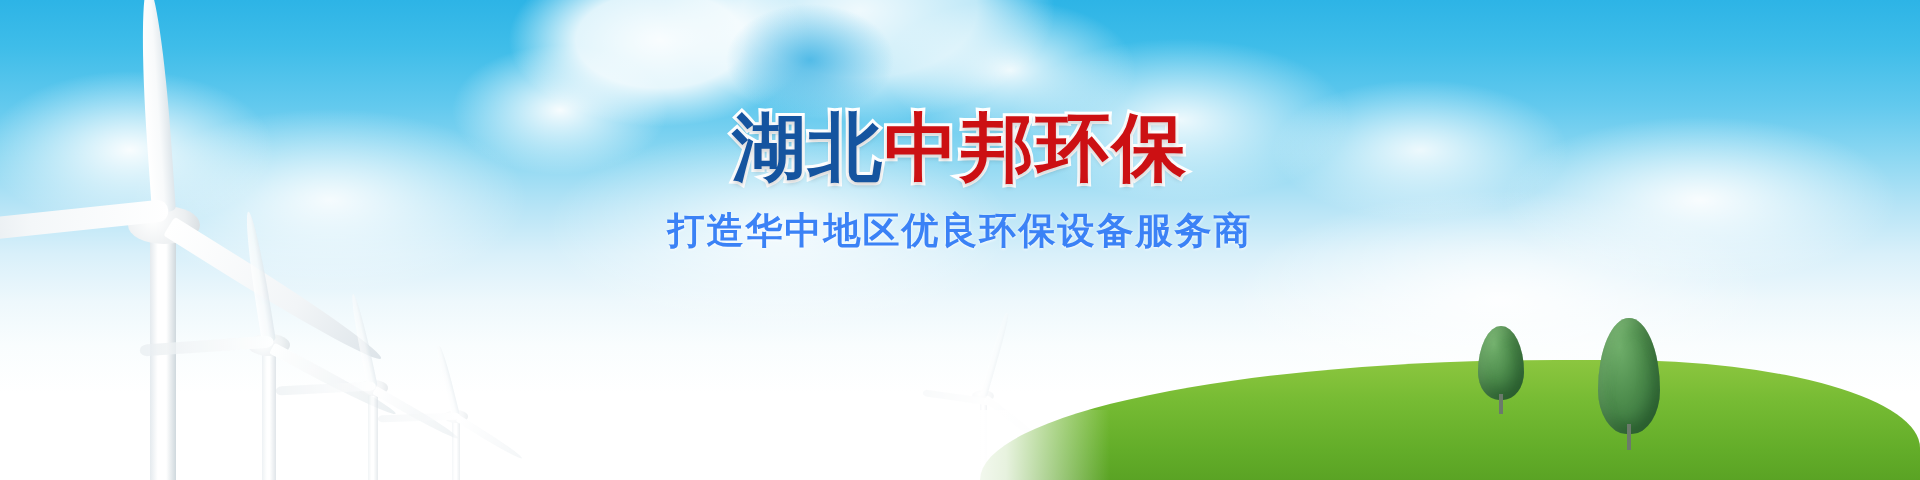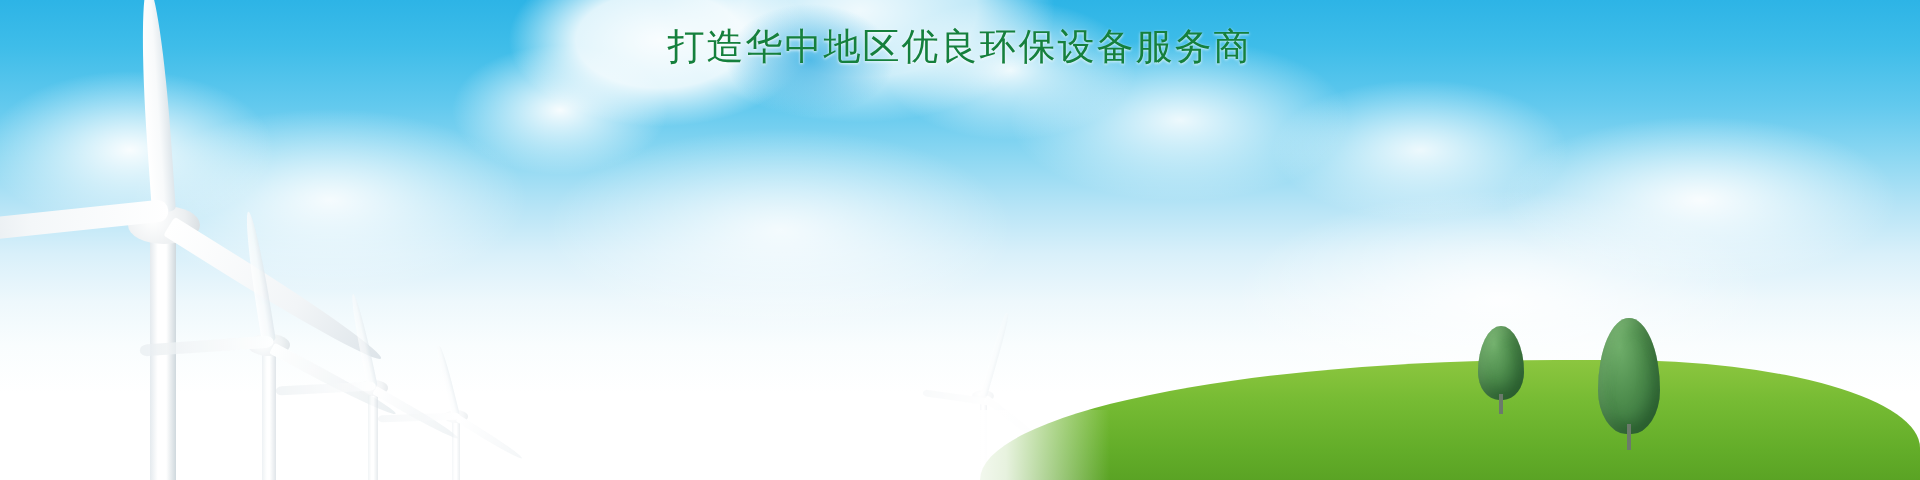--- a/index.html
+++ b/index.html
@@ -142,22 +142,22 @@
     margin-top:26px;
     font-size:29px;
     color:#2b2b2b;
     letter-spacing:1px;
     font-family:"DejaVu Sans","Liberation Sans",sans-serif;
     text-shadow:0 1px 2px rgba(255,255,255,.9);
   }
   .tagline{
     margin-top:22px;
     font-size:37px;
-    font-weight:normal;
-    color:#15803d;
+    font-weight:bold;
+    color:#3b82f6;
     letter-spacing:2px;
     font-family:"DejaVu Sans","Liberation Sans",sans-serif;
     text-shadow:0 1px 3px rgba(255,255,255,.85);
   }
 </style>
 </head>
 <body>
 
 <div id="banner">
 
@@ -238,16 +238,20 @@
   <div class="tree" id="tree-small">
     <div class="crown"></div>
     <div class="trunk"></div>
   </div>
   <div class="tree" id="tree-large">
     <div class="crown"></div>
     <div class="trunk"></div>
   </div>
 
   <div class="textblock">
+    <div class="title-row">
+      <span class="title-blue">湖北</span>
+      <span class="title-red">中邦环保</span>
+    </div>
     <div class="tagline">打造华中地区优良环保设备服务商</div>
   </div>
 
 </div>
 
 </body></html>

